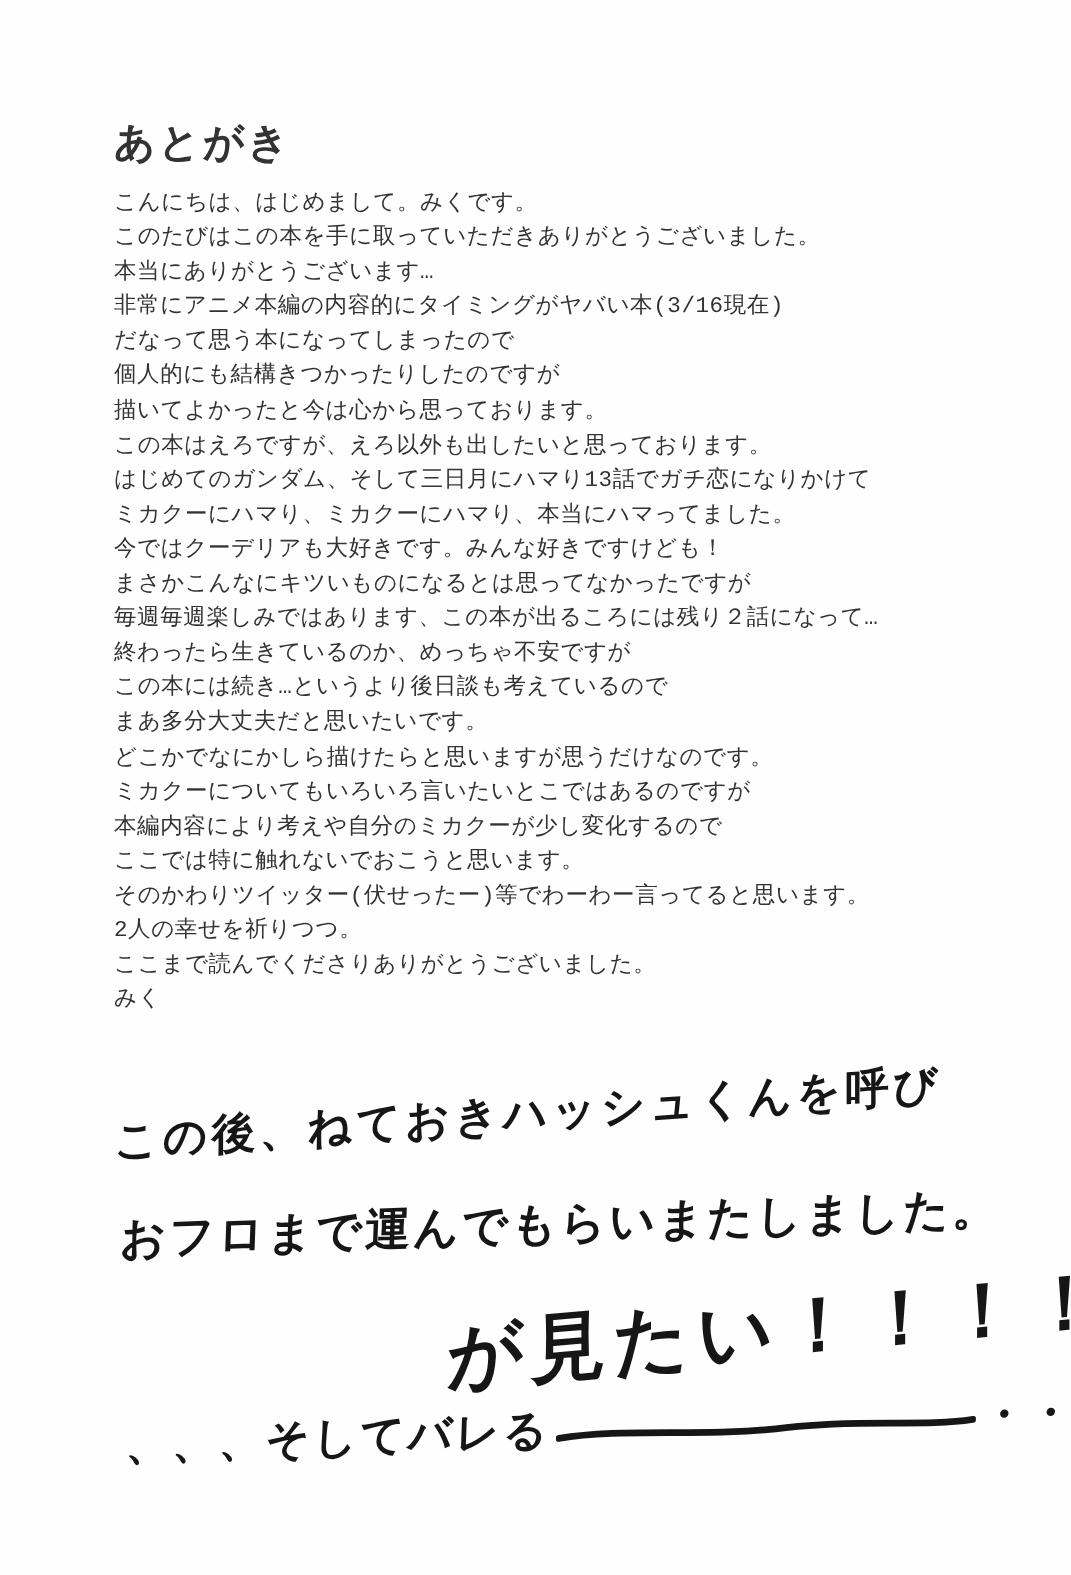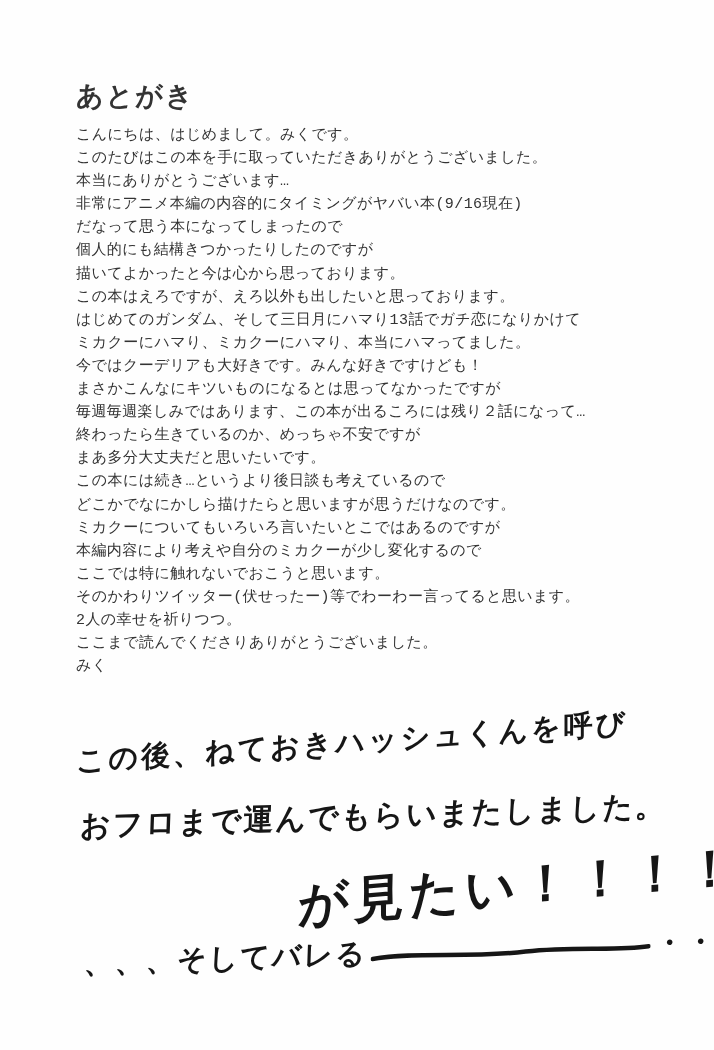--- a/index.html
+++ b/index.html
@@ -81,33 +81,33 @@
 </head>
 <body>
 
 <div class="page">
 
   <div class="printed">
     <h1 class="title">あとがき</h1>
     <div class="line">こんにちは、はじめまして。みくです。</div>
     <div class="line">このたびはこの本を手に取っていただきありがとうございました。</div>
     <div class="line">本当にありがとうございます…</div>
-    <div class="line">非常にアニメ本編の内容的にタイミングがヤバい本(9/16現在)</div>
+    <div class="line">非常にアニメ本編の内容的にタイミングがヤバい本(3/16現在)</div>
     <div class="line">だなって思う本になってしまったので</div>
     <div class="line">個人的にも結構きつかったりしたのですが</div>
     <div class="line">描いてよかったと今は心から思っております。</div>
     <div class="line">この本はえろですが、えろ以外も出したいと思っております。</div>
     <div class="line">はじめてのガンダム、そして三日月にハマり13話でガチ恋になりかけて</div>
     <div class="line">ミカクーにハマり、ミカクーにハマり、本当にハマってました。</div>
     <div class="line">今ではクーデリアも大好きです。みんな好きですけども！</div>
     <div class="line">まさかこんなにキツいものになるとは思ってなかったですが</div>
     <div class="line">毎週毎週楽しみではあります、この本が出るころには残り２話になって…</div>
     <div class="line">終わったら生きているのか、めっちゃ不安ですが</div>
+    <div class="line">この本には続き…というより後日談も考えているので</div>
     <div class="line">まあ多分大丈夫だと思いたいです。</div>
-    <div class="line">この本には続き…というより後日談も考えているので</div>
     <div class="line">どこかでなにかしら描けたらと思いますが思うだけなのです。</div>
     <div class="line">ミカクーについてもいろいろ言いたいとこではあるのですが</div>
     <div class="line">本編内容により考えや自分のミカクーが少し変化するので</div>
     <div class="line">ここでは特に触れないでおこうと思います。</div>
     <div class="line">そのかわりツイッター(伏せったー)等でわーわー言ってると思います。</div>
     <div class="line">2人の幸せを祈りつつ。</div>
     <div class="line">ここまで読んでくださりありがとうございました。</div>
     <div class="line">みく</div>
   </div>
 

